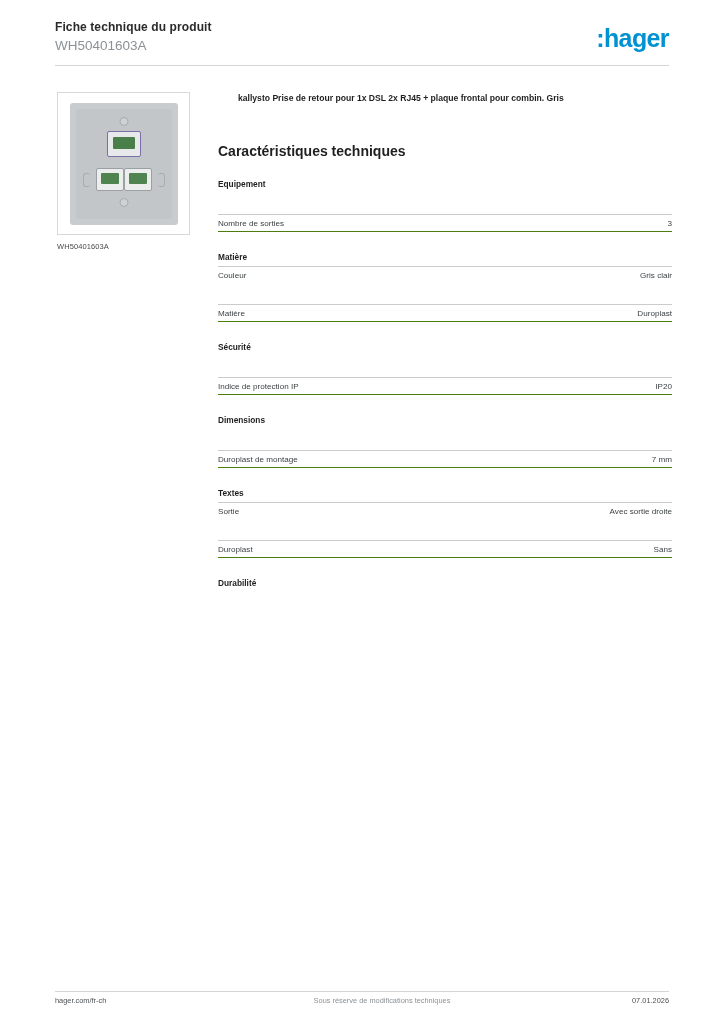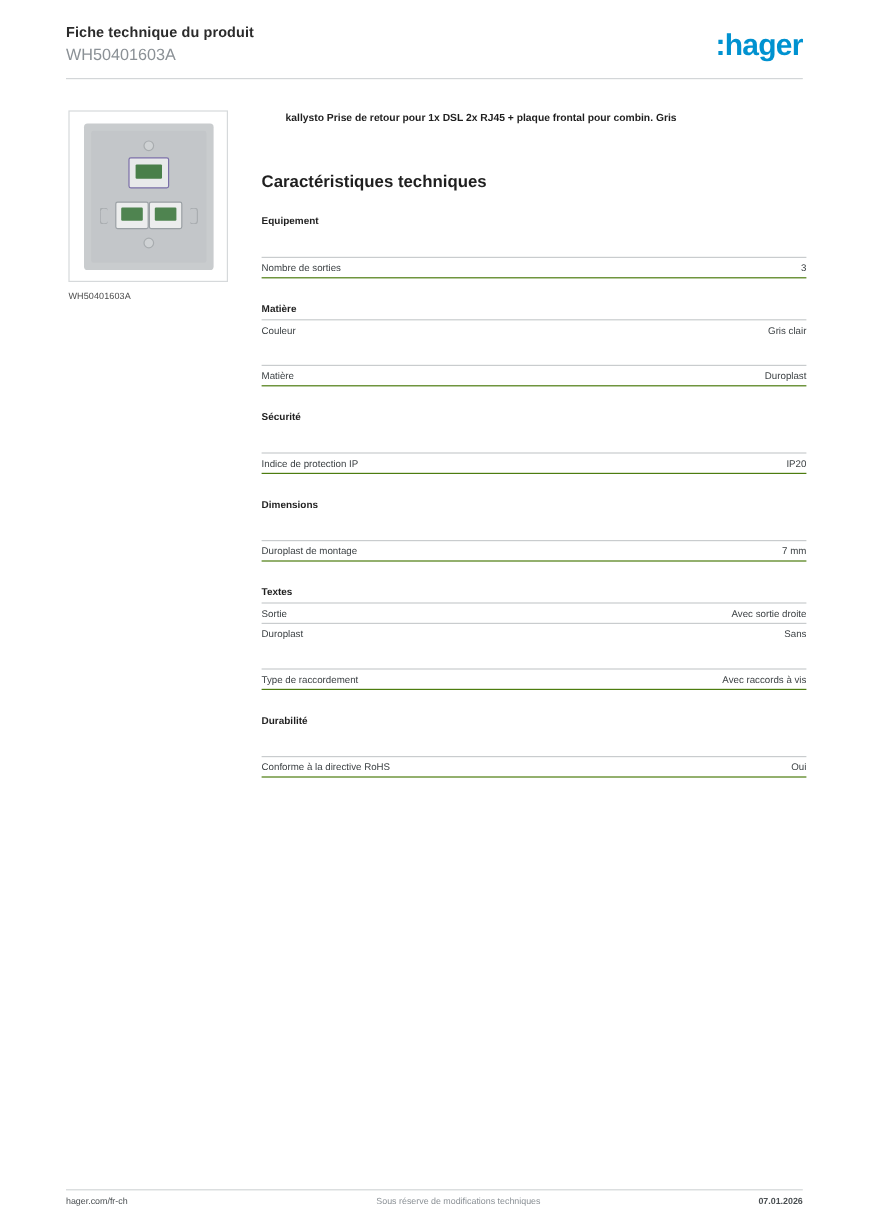--- a/index.html
+++ b/index.html
@@ -248,21 +248,21 @@
     top: 0;
     text-align: center;
     color: #8b9196;
     font-weight: normal;
     margin-left: 40px;
   }
   .footer-right {
     position: absolute;
     right: 0;
     top: 0;
-    font-weight: bold;
+    font-weight: normal;
   }
 </style>
 </head>
 <body>
 
 <div class="page">
 
   <div class="header">
     <div class="doc-title">Fiche technique du produit</div>
     <div class="doc-subtitle">WH50401603A</div>
@@ -326,31 +326,23 @@
         <div class="group">
           <div class="group-title">Textes</div>
           <div class="spec-row">
             <div class="spec-label">Sortie</div>
             <div class="spec-value">Avec sortie droite</div>
           </div>
           <div class="spec-row">
             <div class="spec-label">Duroplast</div>
             <div class="spec-value">Sans</div>
           </div>
-          <div class="spec-row">
-            <div class="spec-label">Type de raccordement</div>
-            <div class="spec-value">Avec raccords à vis</div>
-          </div>
         </div>
         <div class="group">
           <div class="group-title">Durabilité</div>
-          <div class="spec-row">
-            <div class="spec-label">Conforme à la directive RoHS</div>
-            <div class="spec-value">Oui</div>
-          </div>
         </div>
       </div>
   </div>
 
   <div class="footer-rule"></div>
   <div class="footer">
     <div class="footer-left">hager.com/fr-ch</div>
     <div class="footer-center">Sous réserve de modifications techniques</div>
     <div class="footer-right">07.01.2026</div>
   </div>

